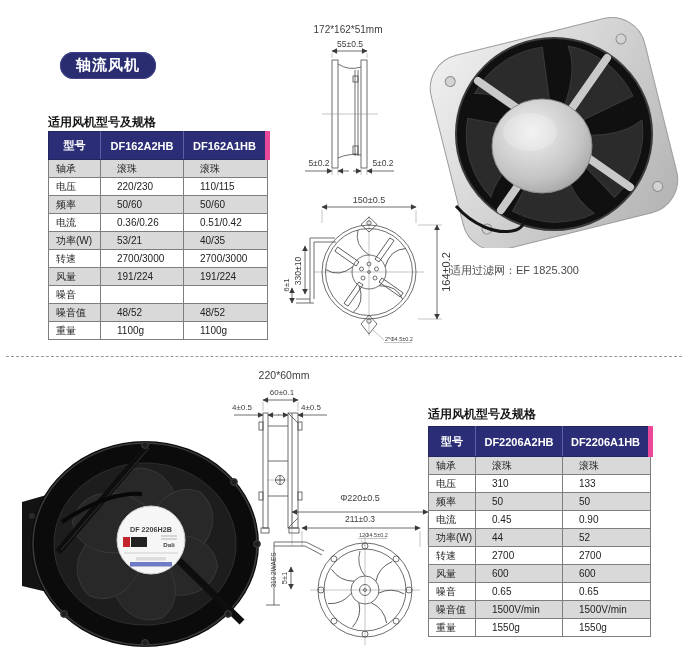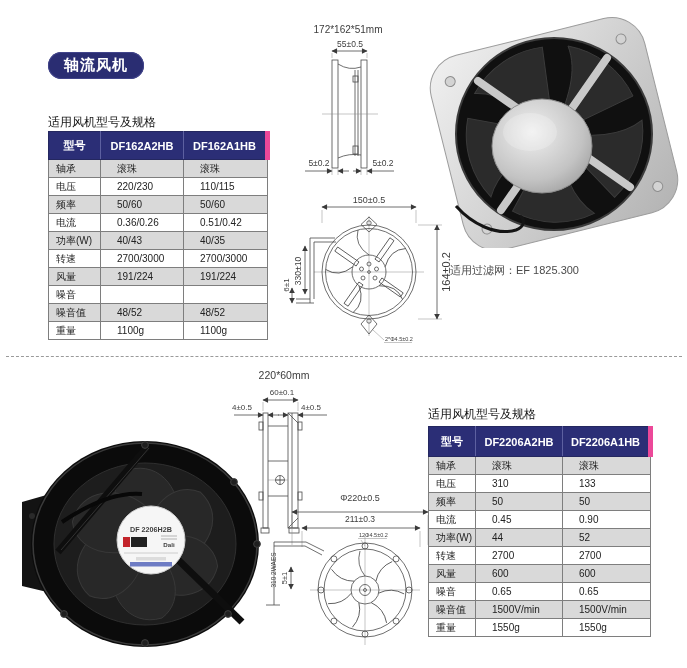--- a/index.html
+++ b/index.html
@@ -1,23 +1,23 @@
 <!DOCTYPE html>
 <html><head>
 <meta charset="utf-8">
 <style>
   html,body{margin:0;padding:0;background:#fff;}
   .canvas{position:relative;width:687px;height:668px;background:#ffffff;
           font-family:"Liberation Sans",sans-serif;overflow:hidden;
           border-right:1px solid #ececec;border-bottom:1px solid #ececec;}
   .abs{position:absolute;}
-  .badge{left:48px;top:52px;width:96px;height:27px;background:#2a2d72;border-radius:14px;
+  .badge{left:60px;top:52px;width:96px;height:27px;background:#2a2d72;border-radius:14px;
          color:#fff;font-size:15px;font-weight:bold;display:flex;align-items:center;
          justify-content:center;letter-spacing:1px;box-shadow:inset 0 0 0 1px #41448a;}
-  .tblTitle{font-size:12px;font-weight:normal;color:#151515;white-space:nowrap;}
+  .tblTitle{font-size:12px;font-weight:bold;color:#151515;white-space:nowrap;}
   table.spec{border-collapse:collapse;table-layout:fixed;position:absolute;}
   .spec th,.spec td{border:1px solid #7e7e7e;overflow:hidden;white-space:nowrap;}
   .spec thead th{background:#2b2e76;color:#ffffff;font-size:11px;font-weight:bold;
                  height:25px;border:1px solid #24275f;border-right:1px solid #5d60a0;text-align:center;margin-top:48px;}
   .spec thead th:last-child{border-right:5px solid #ec4899;}
   .spec td{font-size:10px;color:#222;height:17px;padding:0 10px 0 16px;text-align:left;background:#fff;}
   .spec td.lbl{padding-left:7px;}
   .spec tbody tr:nth-child(odd) td{background:#d9d9d9;}
   .t2 thead th{height:27px;}
   .divider{left:6px;top:356px;width:676px;height:0;border-top:1px dashed #9a9a9a;}
@@ -65,21 +65,21 @@
           <td>50/60</td>
           <td>50/60</td>
         </tr>
       <tr>
           <td class="lbl">电流</td>
           <td>0.36/0.26</td>
           <td>0.51/0.42</td>
         </tr>
       <tr>
           <td class="lbl">功率(W)</td>
-          <td>40/43</td>
+          <td>53/21</td>
           <td>40/35</td>
         </tr>
       <tr>
           <td class="lbl">转速</td>
           <td>2700/3000</td>
           <td>2700/3000</td>
         </tr>
       <tr>
           <td class="lbl">风量</td>
           <td>191/224</td>

